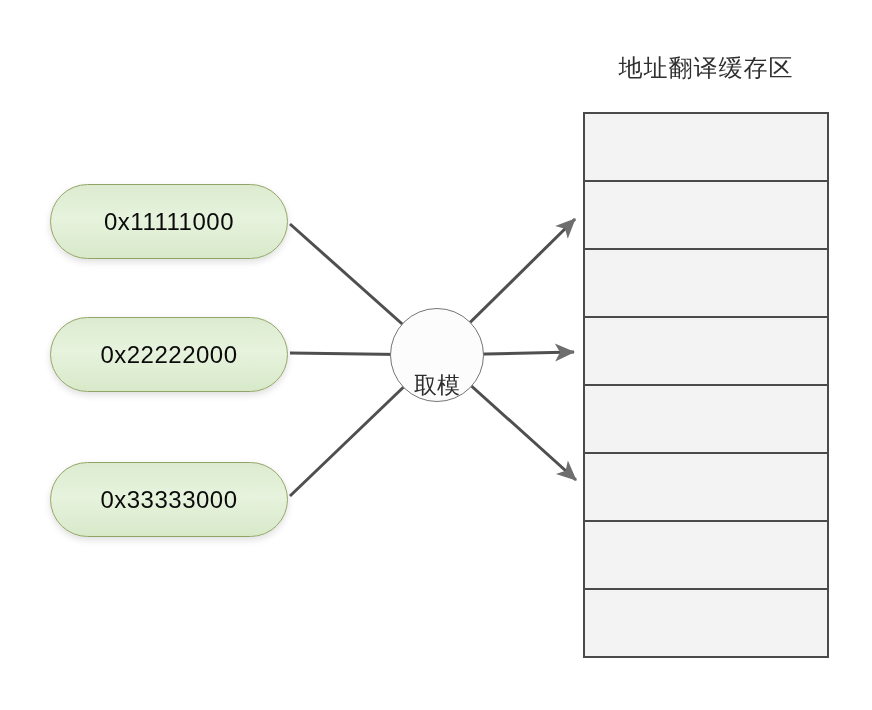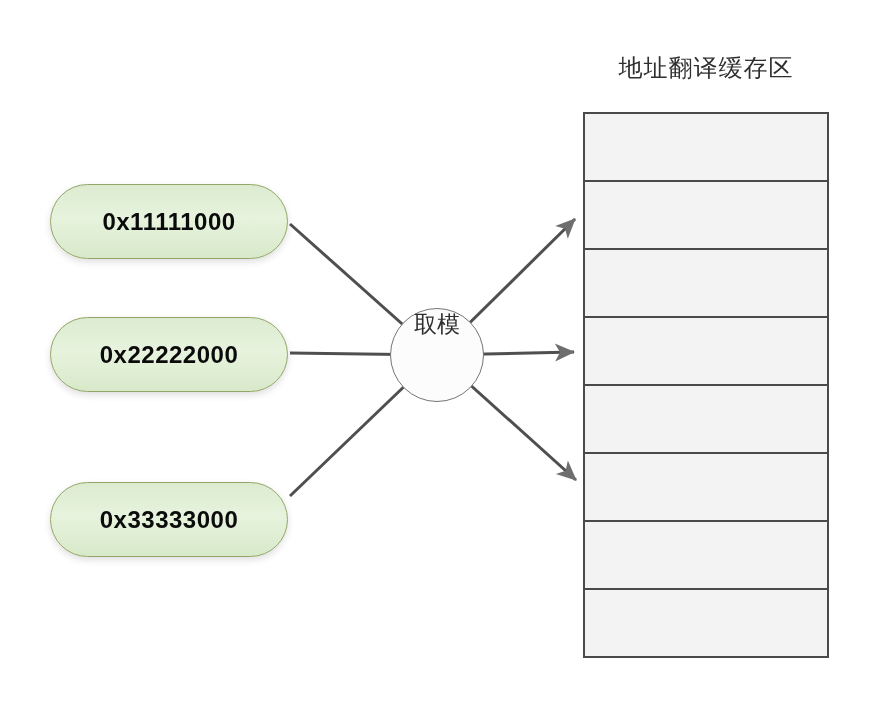--- a/index.html
+++ b/index.html
@@ -58,38 +58,38 @@
       var(--pill-fill-top) 0%,
       var(--pill-fill-mid) 45%,
       var(--pill-fill-bottom) 100%);
     display: flex;
     align-items: center;
     justify-content: center;
     box-shadow: 0 3px 7px rgba(0,0,0,0.13);
   }
   .pill-1 { top: 184px; }
   .pill-2 { top: 317px; align-items: center; }
-  .pill-3 { top: 482px; }
+  .pill-3 { top: 462px; }
   .pill span {
     font-size: 24px;
-    font-weight: bold;
+    font-weight: normal;
     color: var(--pill-text);
     letter-spacing: 0.5px;
   }
   .modulo-circle {
     position: absolute;
     left: 390px;
     top: 308px;
     width: 94px;
     height: 94px;
     border-radius: 50%;
     background: var(--circle-fill);
     border: 1.5px solid var(--circle-border);
     display: flex;
-    align-items: flex-start;
+    align-items: flex-end;
     justify-content: center;
   }
   .modulo-circle span {
     font-size: 23px;
     color: var(--circle-text);
   }
   .cache-table {
     position: absolute;
     left: 583px;
     top: 112px;

